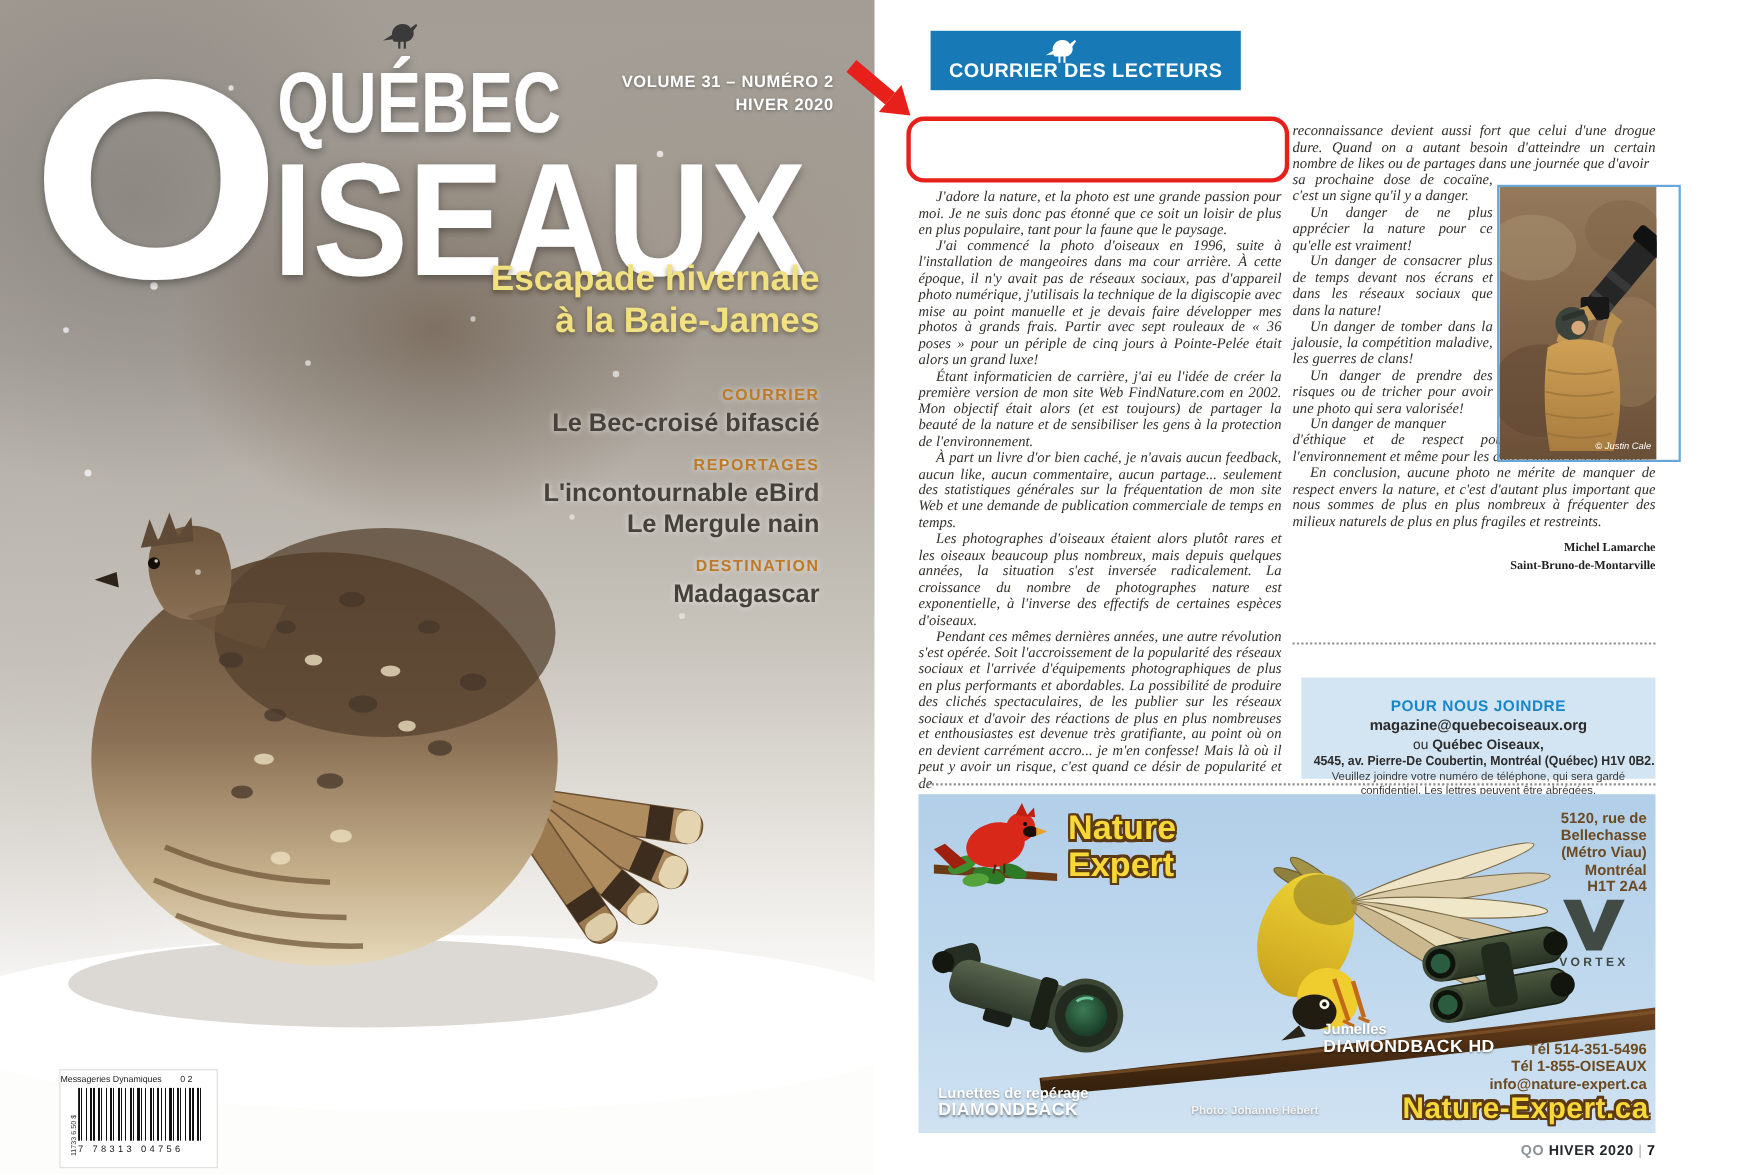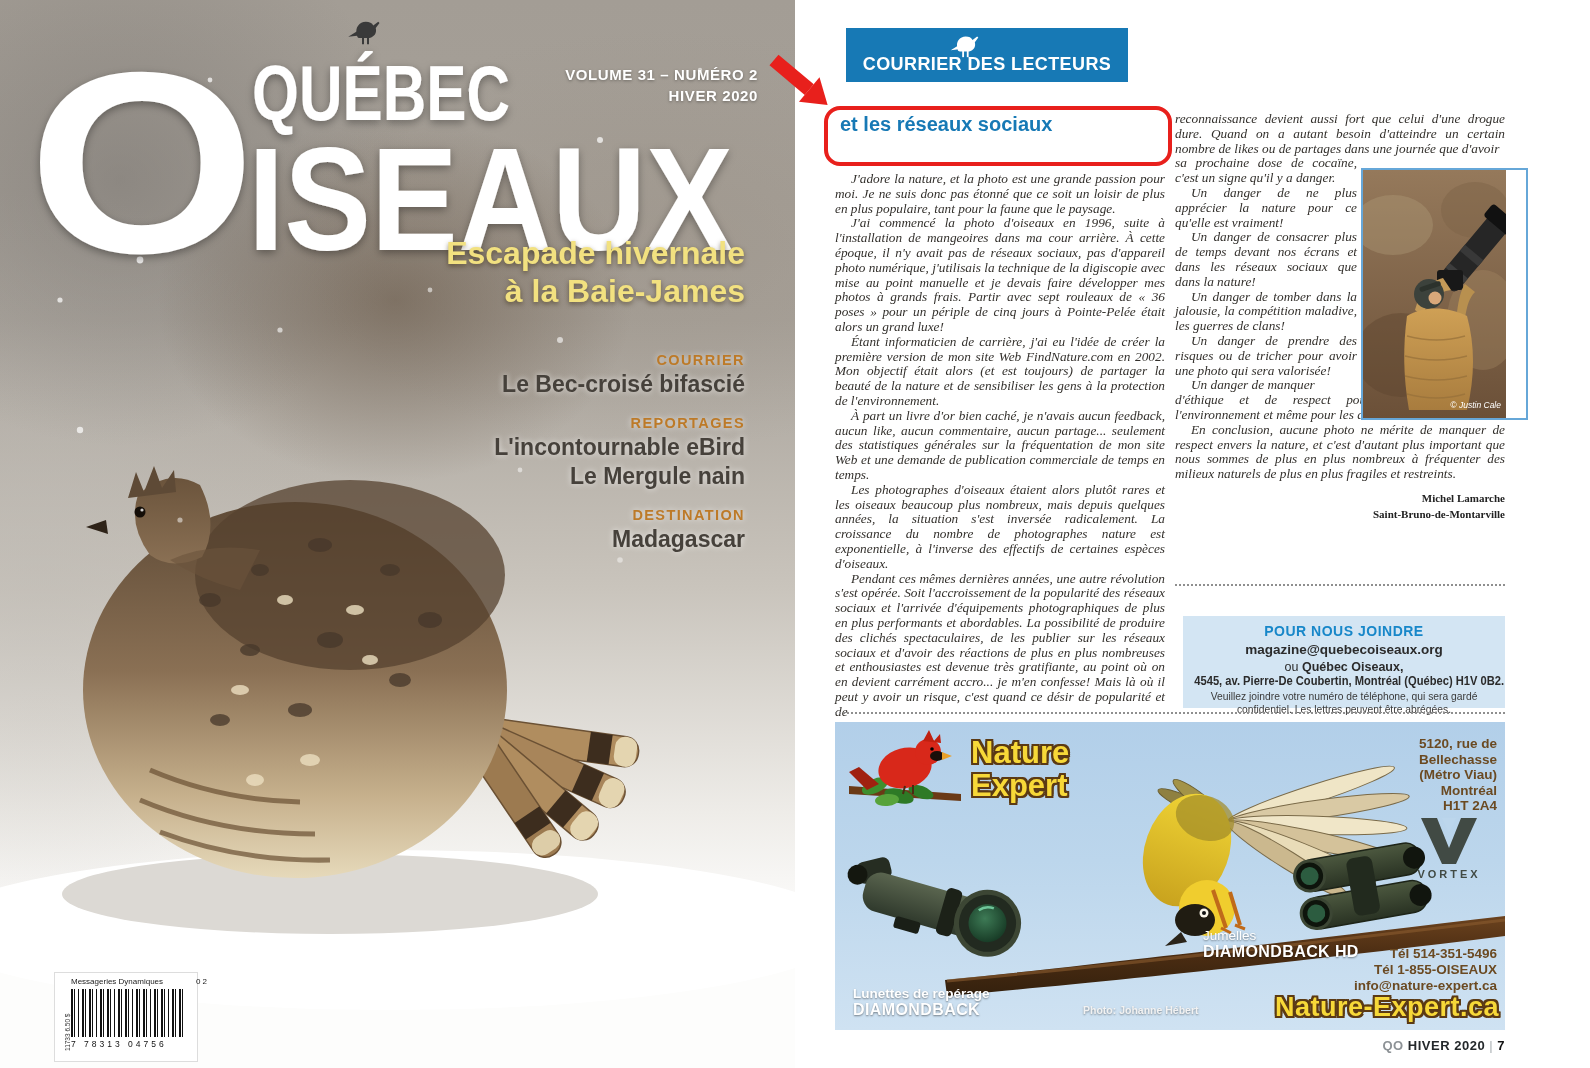--- a/index.html
+++ b/index.html
@@ -27,21 +27,21 @@
   .toc .lab{font-size:14.5px;font-weight:bold;color:#bd7a28;letter-spacing:1.4px;
     margin-bottom:2px;text-shadow:0 0 6px rgba(255,255,255,.7);}
   .toc .itm{font-size:23px;font-weight:bold;color:#46413b;line-height:29px;
     text-shadow:0 0 6px rgba(255,255,255,.7);}
   .toc .grp{margin-bottom:16px;}
   
   .barcode{position:absolute;left:55px;top:973px;width:142px;height:88px;background:#fff;
     box-shadow:0 0 0 1px #ddd;}
   .barcode .side{position:absolute;left:9px;top:78px;transform:rotate(-90deg);
     transform-origin:left top;font-size:6.5px;color:#333;white-space:nowrap;}
-  .barcode .row{position:absolute;left:16px;top:4px;width:136px;display:flex;
+  .barcode .row{position:absolute;left:0;top:4px;width:120px;display:flex;
     justify-content:space-between;font-size:8px;color:#222;}
   .barcode .bars{position:absolute;left:16px;top:16px;width:112px;height:48px;
     background:repeating-linear-gradient(90deg,#111 0 2px,#fff 2px 3px,#111 3px 4px,
       #fff 4px 7px,#111 7px 8px,#fff 8px 11px,#111 11px 13px,#fff 13px 14px,
       #111 14px 15px,#fff 15px 18px);}
   .barcode .digits{position:absolute;left:16px;top:66px;font-size:8.5px;color:#111;
     letter-spacing:3px;}
 
   
   #pageR{position:absolute;left:800px;top:0;width:790px;height:1068px;background:#fff;}
@@ -64,21 +64,21 @@
   #col2 .narrow{width:182px;}
   .letterphoto{position:absolute;left:186px;top:56px;width:167px;height:252px;
     border:2px solid #66a7d8;box-sizing:border-box;overflow:hidden;}
   .signature{margin-top:8px;text-align:right;font-style:normal;font-weight:bold;
     font-size:11px;line-height:16.5px;color:#222;}
   .dotted{position:absolute;border-top:2px dotted #8f8f8f;}
   #dot1{left:375px;top:584px;width:330px;}
   #dot2{left:35px;top:712px;width:670px;}
 
   .contact{position:absolute;left:383px;top:616px;width:322px;height:92px;
-    background:#d3e5f3;text-align:center;box-sizing:border-box;padding-top:7px;}
+    background:#d3e5f3;text-align:center;box-sizing:border-box;padding-top:17px;}
   .contact .c-title{color:#1787c9;font-weight:bold;font-size:14px;letter-spacing:.5px;}
   .contact .c-email{color:#2b2b2b;font-weight:bold;font-size:13.5px;margin-top:3px;}
   .contact .c-org{font-size:12.5px;color:#2b2b2b;margin-top:3px;}
   .contact .c-org b{font-weight:bold;}
   .contact .c-addr{font-size:12px;font-weight:bold;color:#2b2b2b;white-space:nowrap;
     transform:scaleX(.93);transform-origin:center;}
   .contact .c-note{font-size:10.3px;color:#3a3a3a;line-height:12.5px;margin-top:3px;}
 
   .pfooter{position:absolute;right:85px;top:1038px;font-size:13px;letter-spacing:.5px;}
   .pfooter .qo{color:#8d9296;font-weight:bold;}
@@ -97,21 +97,21 @@
   .ad .addr{position:absolute;right:8px;top:14px;text-align:right;color:#6b4a22;
     font-size:13.5px;font-weight:bold;line-height:15.5px;}
   .ad .scopecap{position:absolute;left:18px;top:264px;color:#fff;
     text-shadow:0 1px 2px rgba(0,0,0,.45);}
   .ad .scopecap .l1{font-size:13.5px;font-weight:bold;}
   .ad .scopecap .l2{font-size:16px;font-weight:bold;letter-spacing:.4px;}
   .ad .credit{position:absolute;left:248px;top:282px;color:#f2f2f2;font-size:10.5px;
     font-weight:bold;text-shadow:0 1px 2px rgba(0,0,0,.4);}
   .ad .binocap{position:absolute;left:368px;top:206px;color:#fff;
     text-shadow:0 1px 2px rgba(0,0,0,.45);}
-  .ad .binocap .l1{font-size:13.5px;font-weight:normal;}
+  .ad .binocap .l1{font-size:13.5px;font-weight:bold;}
   .ad .binocap .l2{font-size:16px;font-weight:bold;letter-spacing:.4px;}
   .ad .tels{position:absolute;right:8px;top:224px;text-align:right;color:#6b4a22;
     font-size:13.5px;font-weight:bold;line-height:16px;}
   .ad .site{position:absolute;right:6px;top:270px;font-size:27px;font-weight:bold;
     color:#f7d838;letter-spacing:.5px;
     text-shadow:-2px 0 0 #5b3a14,2px 0 0 #5b3a14,0 -2px 0 #5b3a14,0 2px 0 #5b3a14,
       2px 2px 0 #5b3a14,-2px 2px 0 #5b3a14,2px -2px 0 #5b3a14,-2px -2px 0 #5b3a14;}
 </style>
 </head>
 <body>
@@ -285,21 +285,20 @@
           <path d="M4 13 C2 8 6 3 11 3 c3 0 5 1 6 3 l4 -3 1 1 -3 4 c1 4 -1 7 -5 8 l-8 0 C4 16 4 14 4 13 Z"></path>
           <rect x="8" y="15" width="1.6" height="6"></rect>
             <rect x="12" y="15" width="1.6" height="6"></rect>
         </g>
       </svg>
       <div class="btxt">COURRIER DES LECTEURS</div>
     </div>
 
     <div class="hl-box"></div>
     <div class="art-title">
-      <div>et les réseaux sociaux</div>
     </div>
 
     <div id="col1" class="bodycol">
       <p>J'adore la nature, et la photo est une grande passion pour moi. Je ne suis donc pas étonné que ce soit un loisir de plus en plus populaire, tant pour la faune que le paysage.</p>
       <p>J'ai commencé la photo d'oiseaux en 1996, suite à l'installation de mangeoires dans ma cour arrière. À cette époque, il n'y avait pas de réseaux sociaux, pas d'appareil photo numérique, j'utilisais la technique de la digiscopie avec mise au point manuelle et je devais faire développer mes photos à grands frais. Partir avec sept rouleaux de « 36 poses » pour un périple de cinq jours à Pointe-Pelée était alors un grand luxe!</p>
       <p>Étant informaticien de carrière, j'ai eu l'idée de créer la première version de mon site Web FindNature.com en 2002. Mon objectif était alors (et est toujours) de partager la beauté de la nature et de sensibiliser les gens à la protection de l'environnement.</p>
       <p>À part un livre d'or bien caché, je n'avais aucun feedback, aucun like, aucun commentaire, aucun partage... seulement des statistiques générales sur la fréquentation de mon site Web et une demande de publication commerciale de temps en temps.</p>
       <p>Les photographes d'oiseaux étaient alors plutôt rares et les oiseaux beaucoup plus nombreux, mais depuis quelques années, la situation s'est inversée radicalement. La croissance du nombre de photographes nature est exponentielle, à l'inverse des effectifs de certaines espèces d'oiseaux.</p>
       <p>Pendant ces mêmes dernières années, une autre révolution s'est opérée. Soit l'accroissement de la popularité des réseaux sociaux et l'arrivée d'équipements photographiques de plus en plus performants et abordables. La possibilité de produire des clichés spectaculaires, de les publier sur les réseaux sociaux et d'avoir des réactions de plus en plus nombreuses et enthousiastes est devenue très gratifiante, au point où on en devient carrément accro... je m'en confesse! Mais là où il peut y avoir un risque, c'est quand ce désir de popularité et de</p>
     </div>

